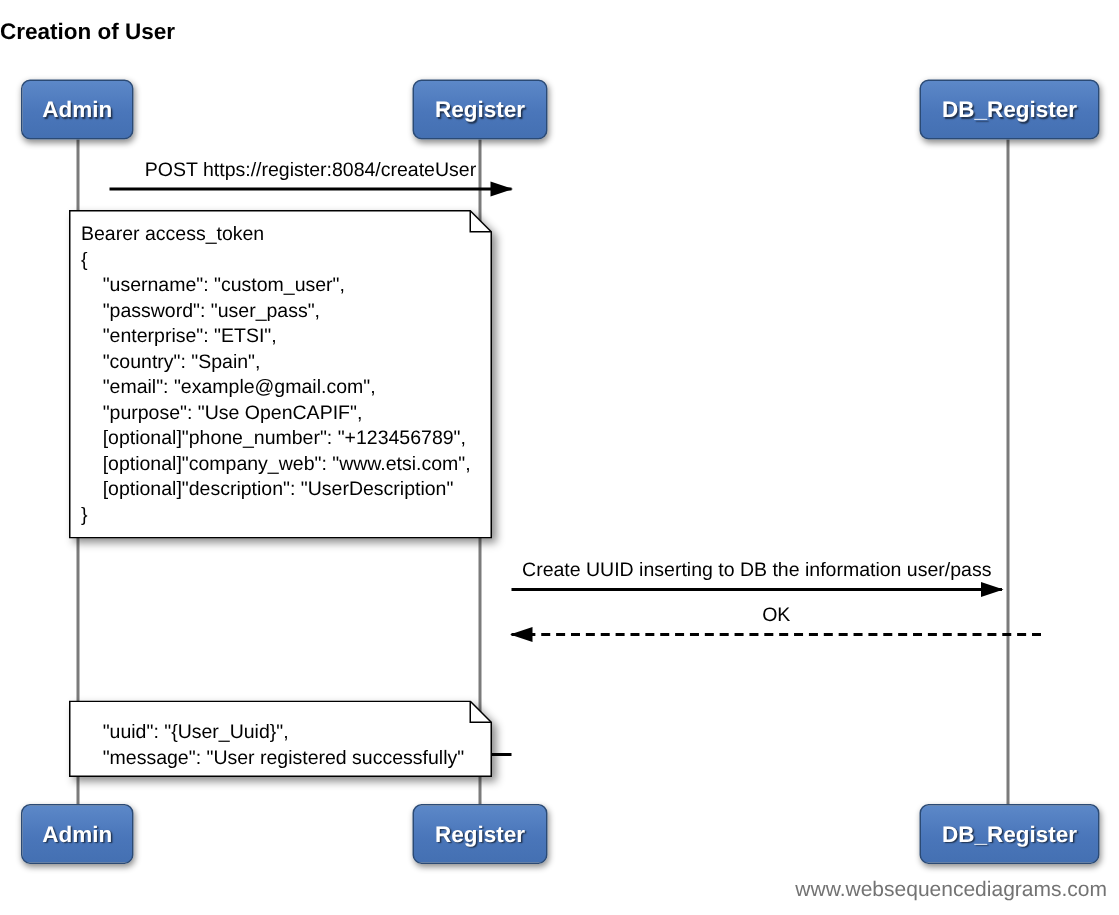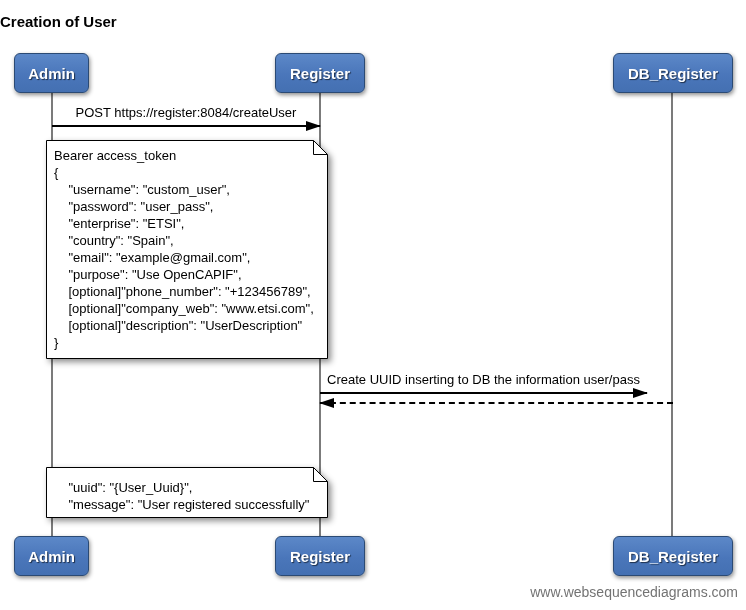--- a/index.html
+++ b/index.html
@@ -38,20 +38,21 @@
   }
   .lifeline {
     position: absolute;
     top: 93px;
     height: 443px;
     width: 2px;
     background: #7b7b7b;
   }
   .message {
     position: absolute;
+    padding-left: 21px;
   }
   .msg-label {
     text-align: center;
     font-size: 13px;
     white-space: nowrap;
     height: 18px;
     line-height: 16px;
     margin-bottom: 2px;
   }
   .msg-line {
@@ -138,20 +139,21 @@
   </div>
 
   <div class="message" style="left:320px; top:372px; width:327px;">
     <div class="msg-label">Create UUID inserting to DB the information user/pass</div>
     <div class="msg-line">
       <div class="arrowhead right"></div>
     </div>
   </div>
 
   <div class="message" style="left:320px; top:402px; width:353px;">
+    <div class="msg-label">OK</div>
     <div class="msg-line dashed">
       <div class="arrowhead left"></div>
     </div>
   </div>
 
   <div class="message" style="left:52px; top:435px; width:268px;margin-top:47px;">
     <div class="msg-label">201 Created</div>
     <div class="msg-line">
       <div class="arrowhead left"></div>
     </div>

